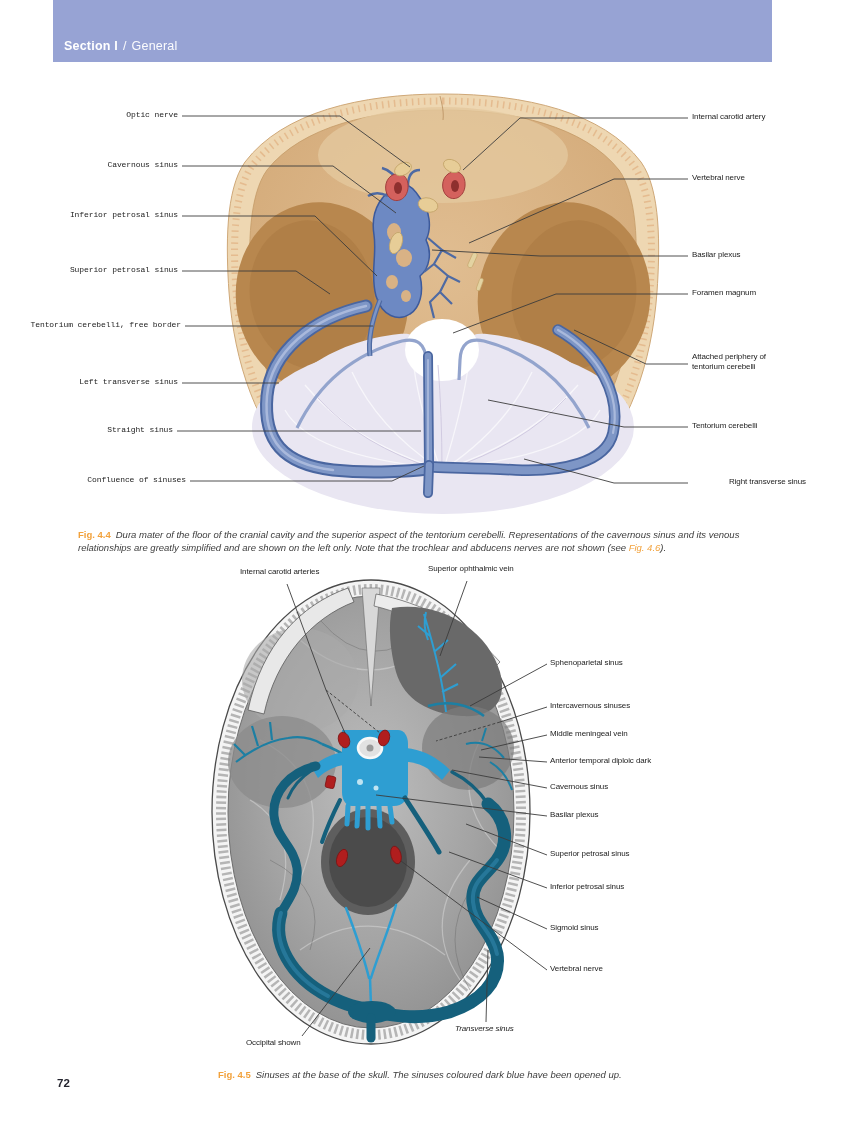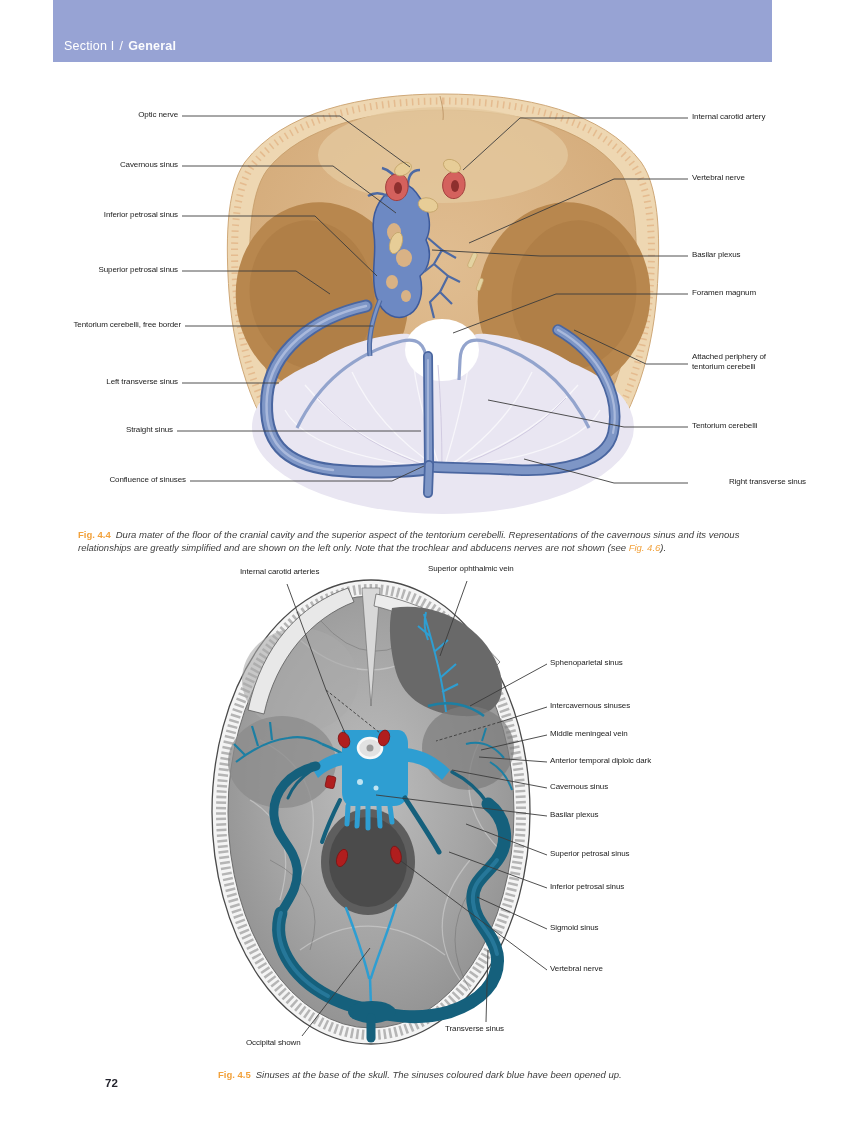--- a/index.html
+++ b/index.html
@@ -1,31 +1,31 @@
 <!DOCTYPE html>
 <html><head>
 <meta charset="utf-8">
 <style>
   html,body{margin:0;padding:0;background:#ffffff;}
   #page{position:relative;width:864px;height:1122px;background:#ffffff;overflow:hidden;
         font-family:"Liberation Sans",sans-serif;}
   .banner{position:absolute;left:53px;top:0;width:719px;height:62px;background:#97a3d4;
           color:#ffffff;display:flex;align-items:flex-end;padding:0 0 9px 11px;box-sizing:border-box;
           font-size:12.5px;letter-spacing:.2px;}
-  .banner .bold{font-weight:normal;}
+  .banner .bold{font-weight:bold;}
   .banner .sep{margin:0 5px;opacity:.95;}
-  .banner .reg{font-weight:bold;opacity:.97;}
+  .banner .reg{font-weight:normal;opacity:.97;}
   svg.art{position:absolute;left:0;top:0;}
   .lbl{position:absolute;font-size:8px;color:#1c1c1c;white-space:nowrap;line-height:1.2;letter-spacing:-.1px;}
-  .lbl.r{text-align:left;}
+  .lbl.r{text-align:left;font-family:Liberation Mono, monospace;}
   .lbl.wrap{white-space:normal;width:86px;}
   .caption{position:absolute;font-size:9.5px;font-style:italic;color:#3d3d3d;line-height:1.42;margin-top:16px;}
   .caption .figpre{font-style:normal;font-weight:bold;color:#f2a23c;margin-right:5px;}
   .caption .inref{color:#f2a23c;}
-  .pagenum{position:absolute;left:57px;top:1077px;font-weight:bold;font-size:11.5px;color:#24242e;margin-left:48px;}
+  .pagenum{position:absolute;left:57px;top:1077px;font-weight:bold;font-size:11.5px;color:#24242e;}
 </style>
 </head>
 <body>
 
 <div id="page">
 
   <div class="banner">
     <span class="bold">Section I</span>
     <span class="sep">/</span>
     <span class="reg">General</span>
@@ -240,21 +240,21 @@
   <div class="lbl" style="left:550px;top:658px;">Sphenoparietal sinus</div>
   <div class="lbl" style="left:550px;top:701px;">Intercavernous sinuses</div>
   <div class="lbl" style="left:550px;top:729px;">Middle meningeal vein</div>
   <div class="lbl" style="left:550px;top:756px;">Anterior temporal diploic dark</div>
   <div class="lbl" style="left:550px;top:782px;">Cavernous sinus</div>
   <div class="lbl" style="left:550px;top:810px;">Basilar plexus</div>
   <div class="lbl" style="left:550px;top:849px;">Superior petrosal sinus</div>
   <div class="lbl" style="left:550px;top:882px;">Inferior petrosal sinus</div>
   <div class="lbl" style="left:550px;top:923px;">Sigmoid sinus</div>
   <div class="lbl" style="left:550px;top:964px;">Vertebral nerve</div>
-  <div class="lbl" style="left:445px;top:1024px;">Transverse sinus</div>
+  <div class="lbl" style="left:455px;top:1024px;font-style:italic;">Transverse sinus</div>
   <div class="lbl" style="left:246px;top:1038px;">Occipital shown</div>
 
   <div class="caption" style="left:218px;top:1052px;width:480px;">
     <span class="figpre">Fig. 4.5</span><span>Sinuses at the base of the skull. The sinuses coloured dark blue have been opened up.</span>
   </div>
 
   <div class="pagenum">72</div>
 </div>
 
 </body></html>

